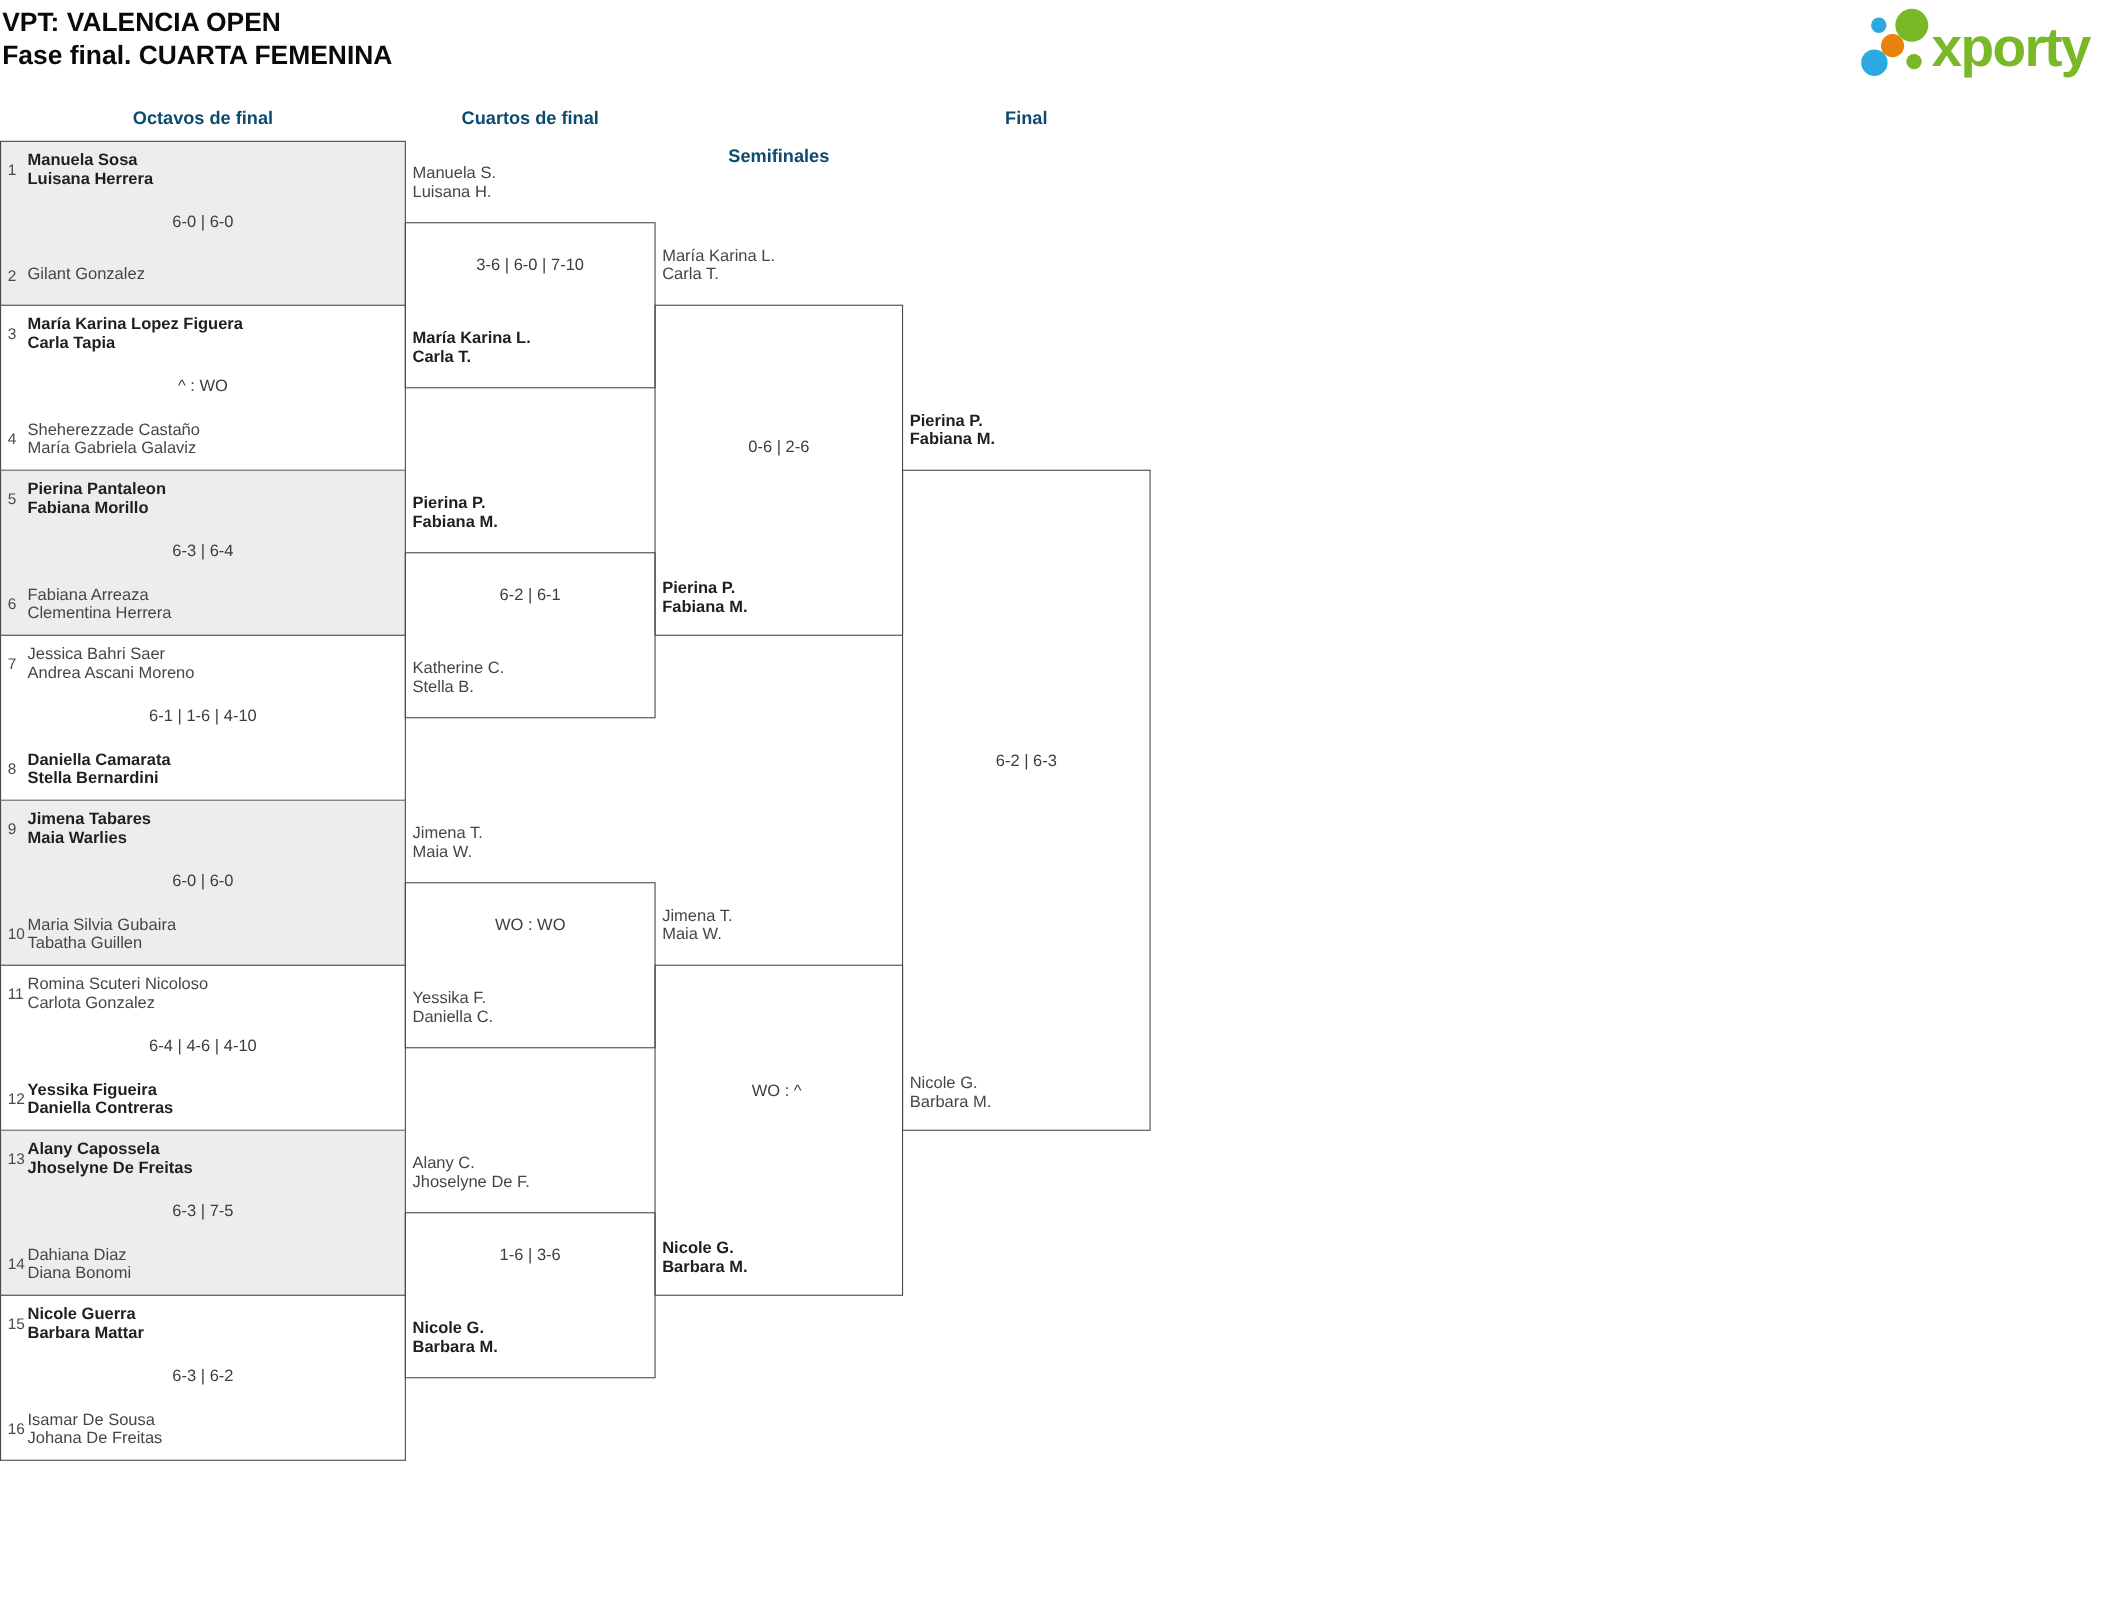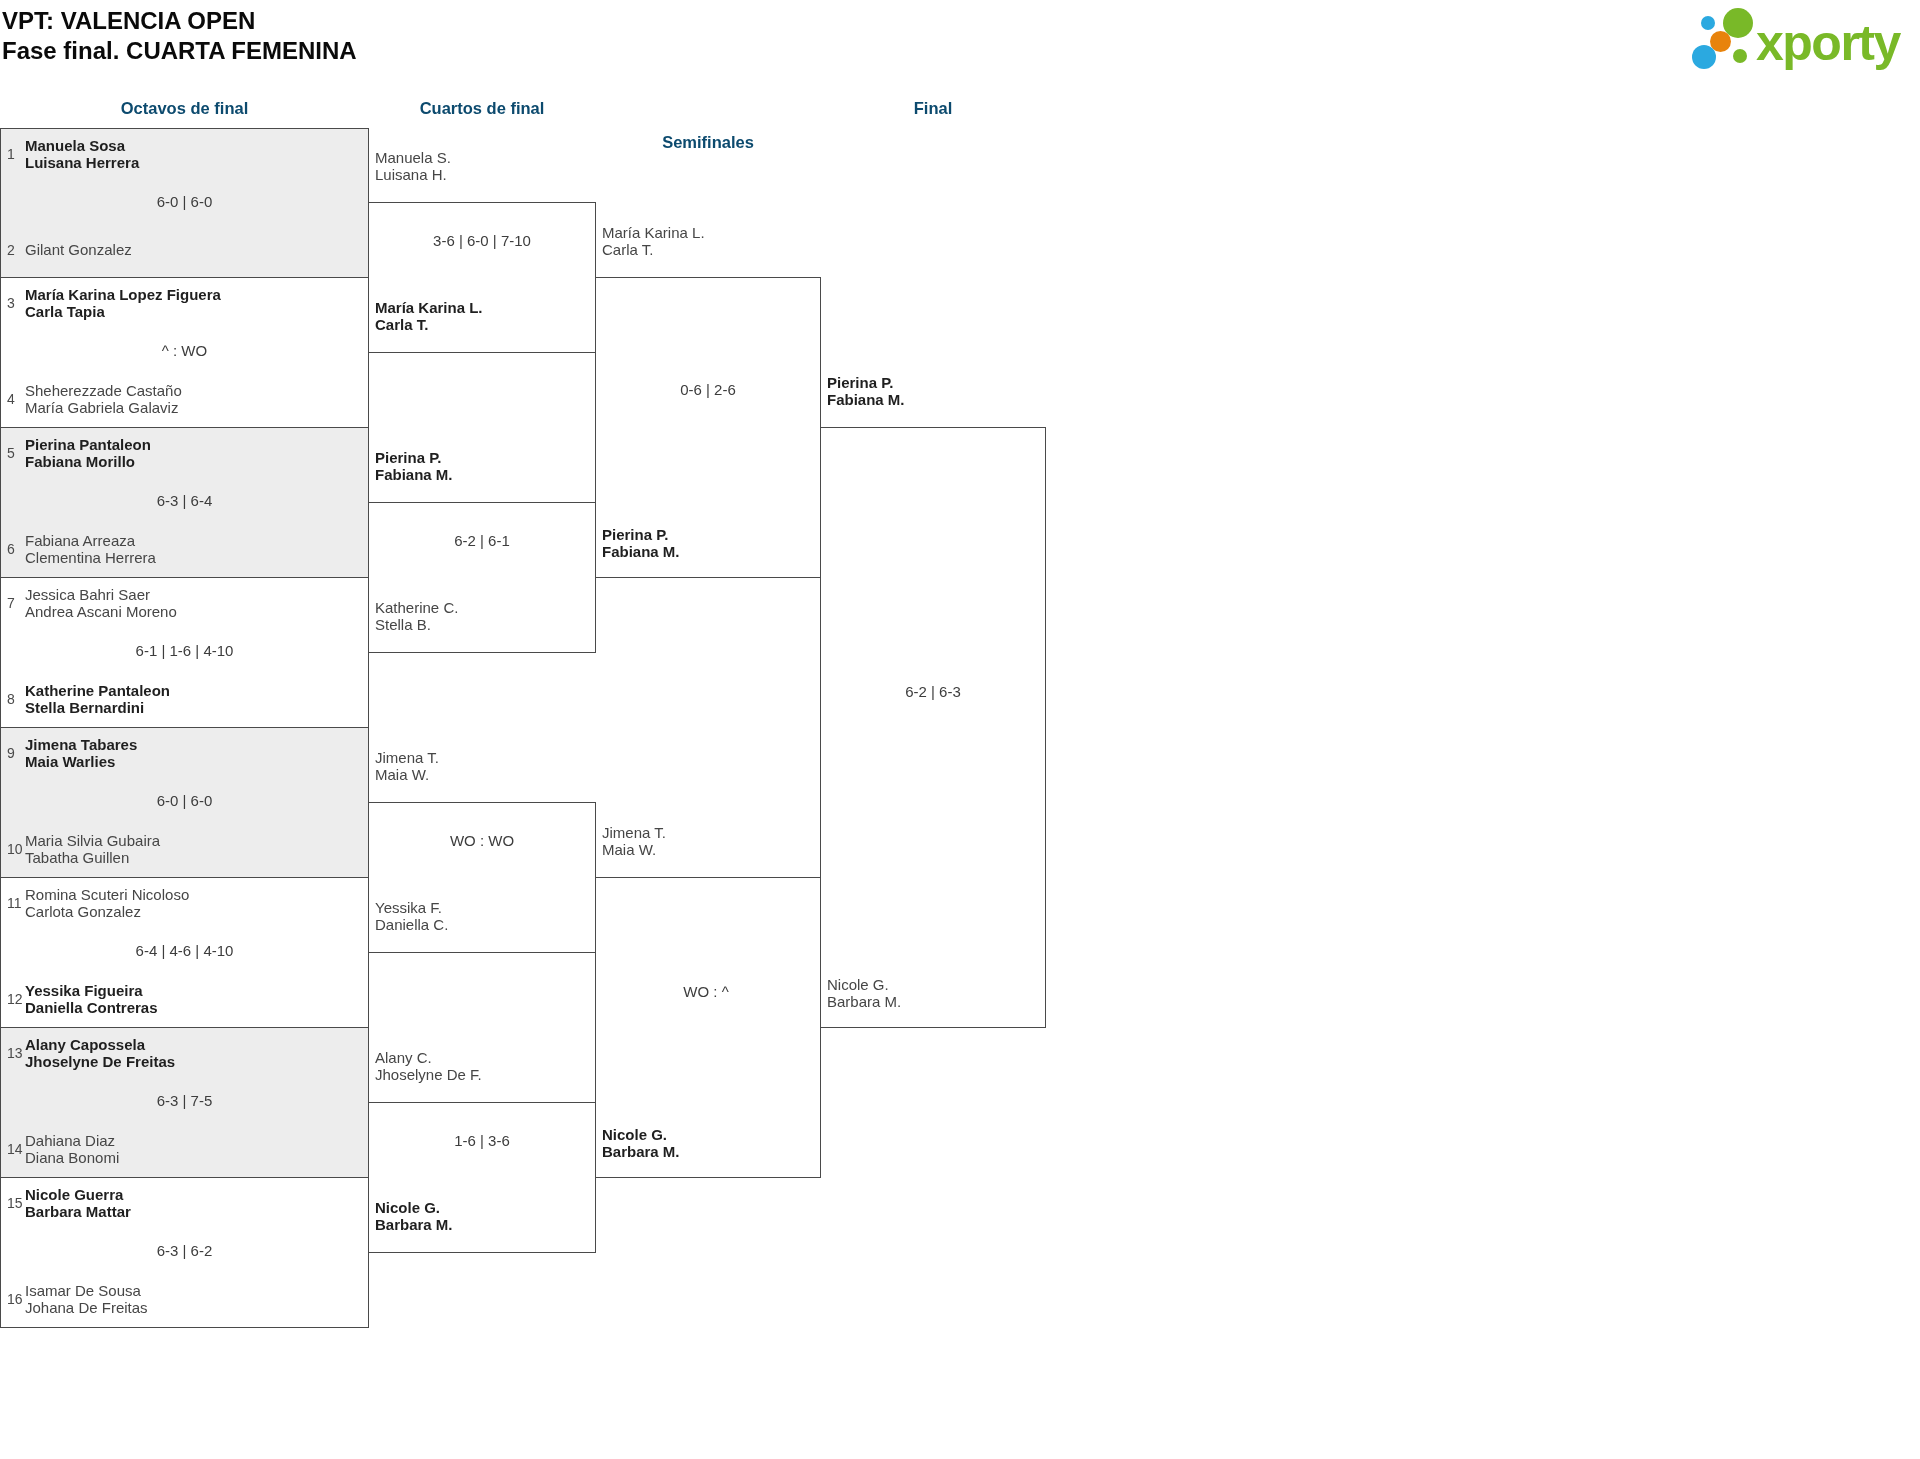--- a/index.html
+++ b/index.html
@@ -129,21 +129,21 @@
         <span class="seed">7</span>
         <span class="names">
           <span>Jessica Bahri Saer</span>
             <span>Andrea Ascani Moreno</span>
         </span>
       </div>
       <div class="score">6-1 | 1-6 | 4-10</div>
       <div class="team-row pos-b">
         <span class="seed">8</span>
         <span class="names bold">
-          <span>Katherine Pantaleon</span>
+          <span>Daniella Camarata</span>
             <span>Stella Bernardini</span>
         </span>
       </div>
     </div>
 
     <div class="match" style="top:728px;">
       <div class="team-row pos-a">
         <span class="seed">9</span>
         <span class="names bold">
           <span>Jimena Tabares</span>
@@ -260,21 +260,21 @@
         <span>Barbara M.</span>
     </div>
   </div>
 
   <div>
     <div class="rbox" style="left:595px;top:277px;width:226px;height:301px;"></div>
     <div class="entry" style="left:602px;top:223px;">
       <span>María Karina L.</span>
         <span>Carla T.</span>
     </div>
-    <div class="rscore" style="left:595px;top:381px;width:226px;">0-6 | 2-6</div>
+    <div class="rscore" style="left:595px;top:398px;width:226px;">0-6 | 2-6</div>
     <div class="entry bold" style="left:602px;top:525px;">
       <span>Pierina P.</span>
         <span>Fabiana M.</span>
     </div>
 
     <div class="rbox" style="left:595px;top:877px;width:226px;height:301px;"></div>
     <div class="entry" style="left:602px;top:823px;">
       <span>Jimena T.</span>
         <span>Maia W.</span>
     </div>

